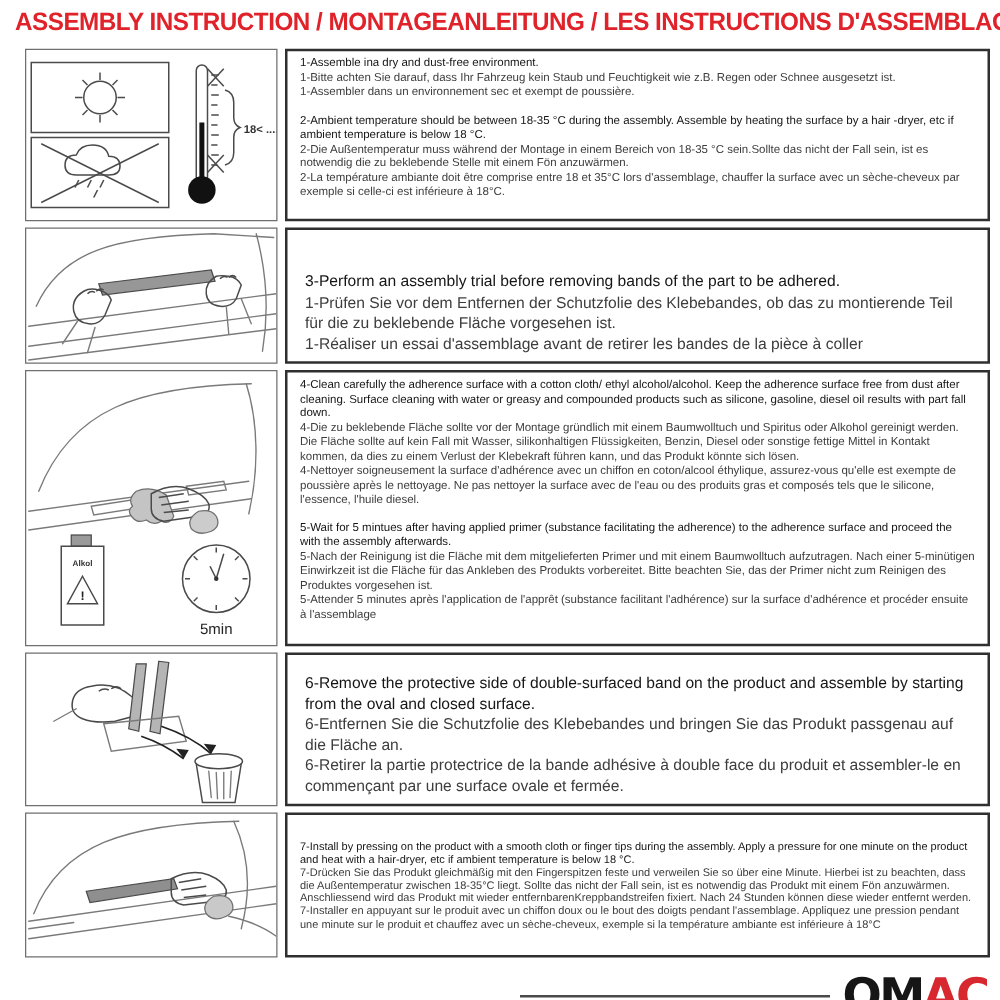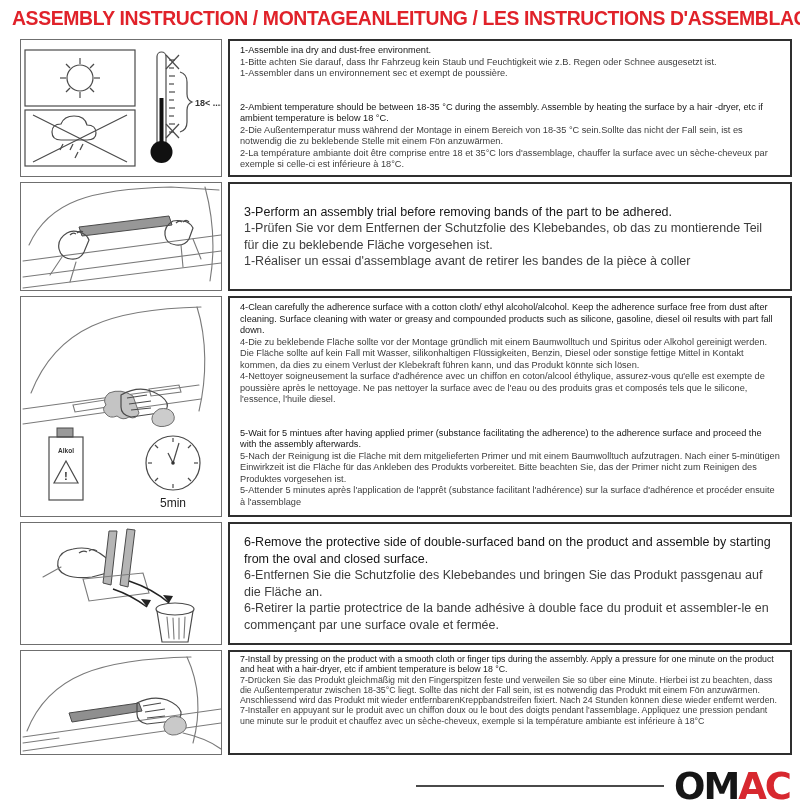--- a/index.html
+++ b/index.html
@@ -19,28 +19,28 @@
   .grid{margin:0 8px 0 20px;}
   .row{display:flex;gap:6px;margin-bottom:5px;}
   .icon-box{
     width:202px;flex:none;border:1px solid var(--border-light,#6f6f6f);
     background:#fff;box-sizing:border-box;overflow:hidden;
   }
   .text-box{
     flex:1;border:2px solid var(--border-strong,#2f2f2f);
     box-sizing:border-box;padding:4px 10px;overflow:hidden;
   }
-  .text-box.centered{display:flex;flex-direction:column;justify-content:center;padding:6px 14px;}
+  .text-box.centered{display:flex;flex-direction:column;justify-content:flex-end;padding:6px 14px;}
   .step p{margin:0;}
   .step .en{font-weight:normal;color:var(--text-strong,#161616);}
   .sz-s{font-size:9.2px;line-height:1.25;}
   .sz-xs{font-size:8.8px;line-height:1.17;}
   .sz-l{font-size:12.5px;line-height:1.32;}
-  .step + .step{margin-top:22px;}
-  .text-box.pad-sm{padding:2px 10px;}
+  .step + .step{margin-top:11px;}
+  .text-box.pad-sm{padding:20px 10px;}
   svg{display:block;}
   .sketch{stroke:#7a7a7a;fill:none;stroke-width:1.1;stroke-linecap:round;}
   .obj{stroke:#4a4a4a;fill:none;stroke-width:1.2;}
   .footer{
     display:flex;align-items:center;justify-content:flex-end;
     margin:10px 10px 0 0;height:42px;
   }
   .footer-rule{width:248px;border-top:2px solid #4a4a4a;margin-right:10px;}
   .logo{
     font-family:"DejaVu Sans",sans-serif;

